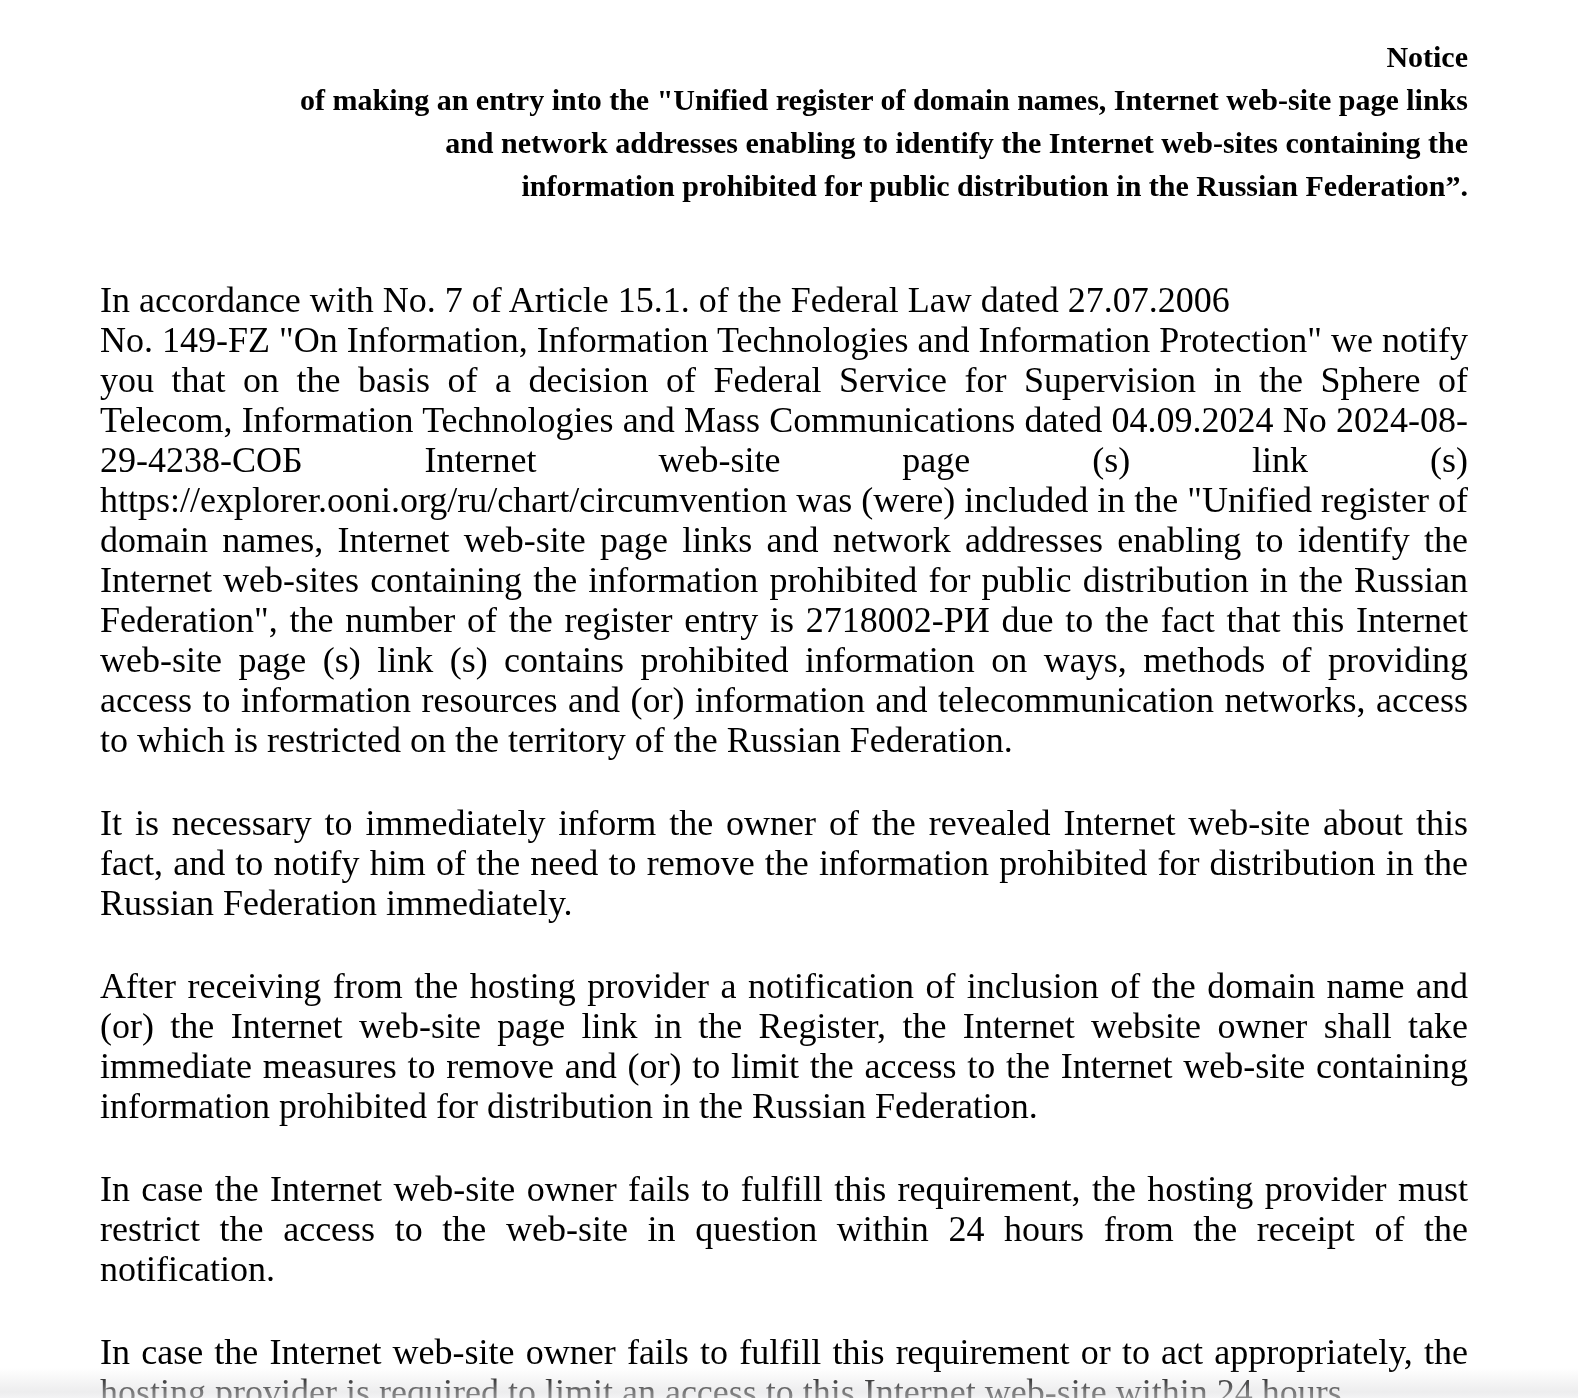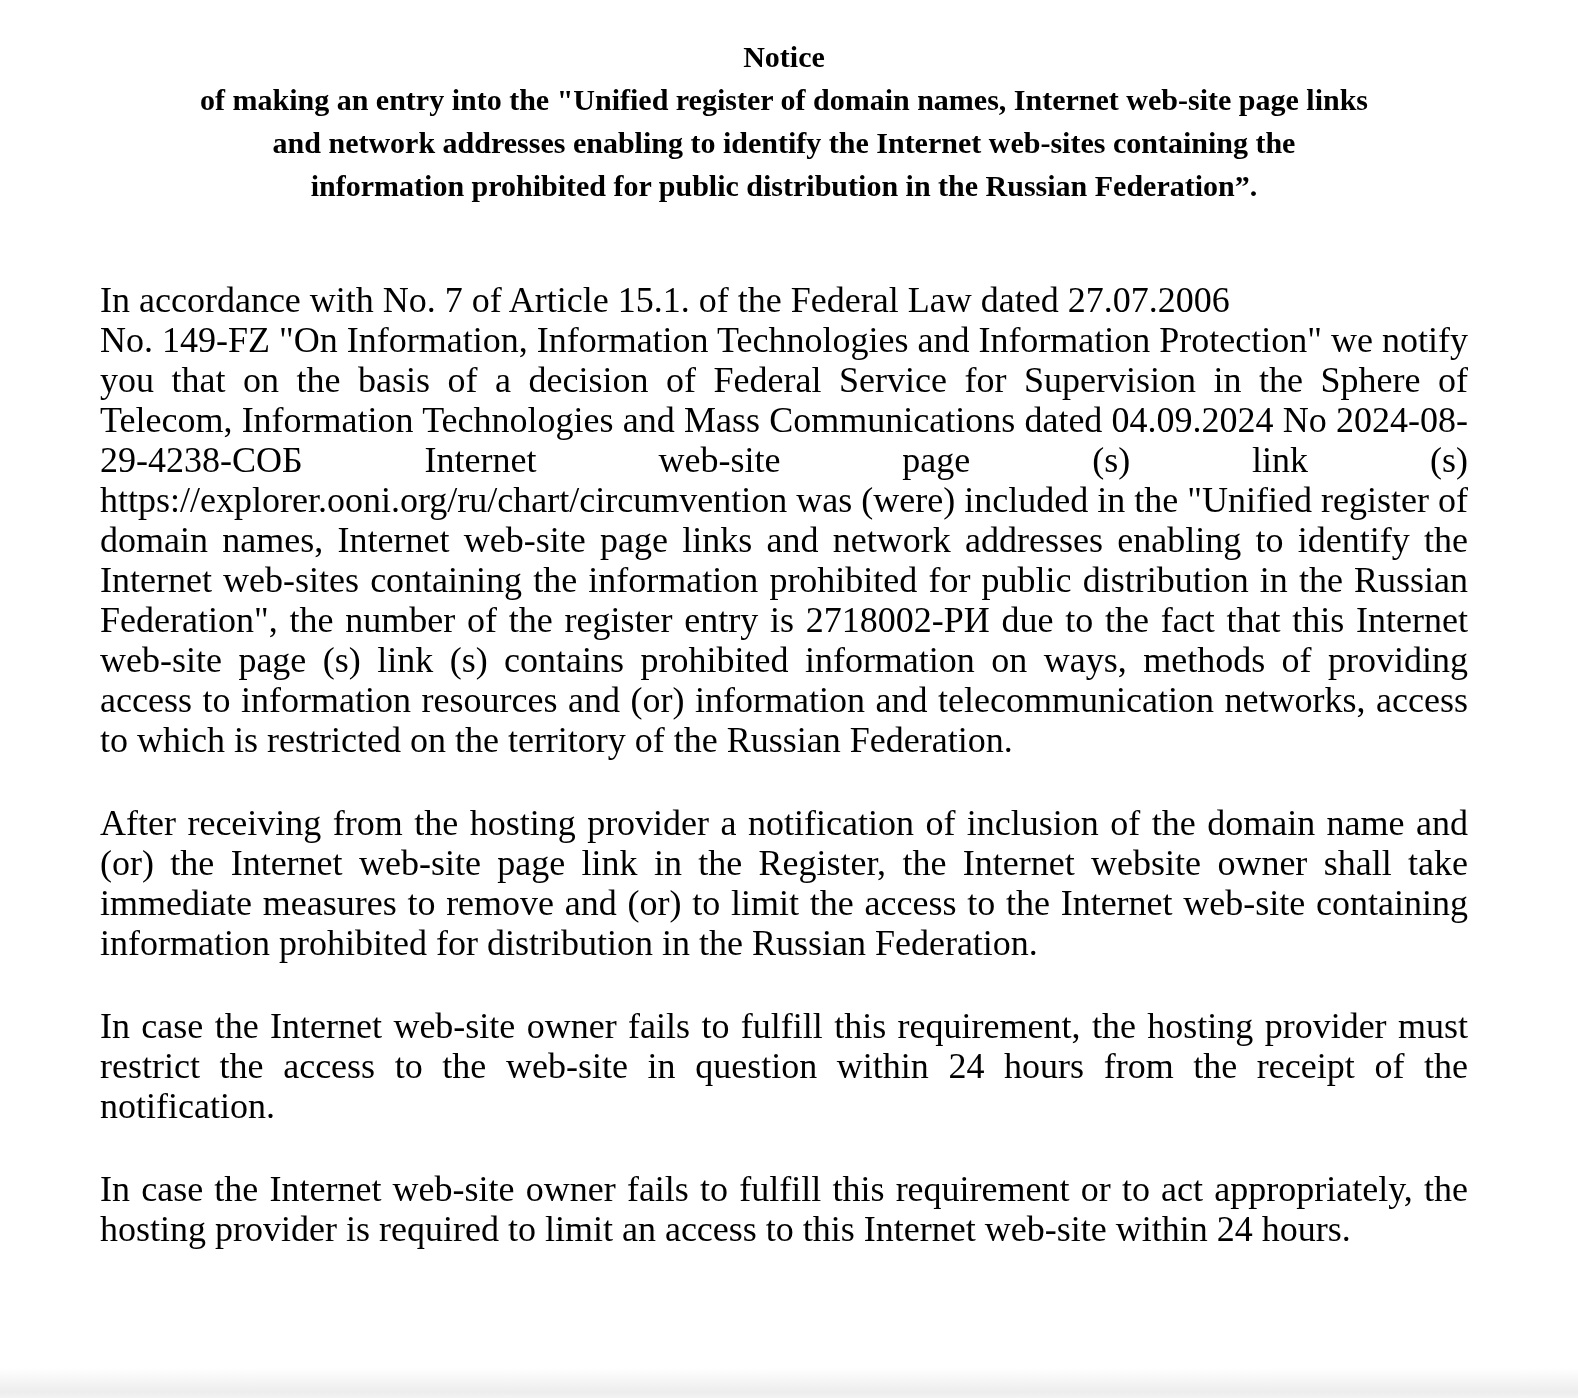--- a/index.html
+++ b/index.html
@@ -16,21 +16,21 @@
   }
   .page {
     width: 100%;
     height: 100%;
     padding: 35px 110px 0 100px;
   }
   .doc-title {
     font-size: 30px;
     font-weight: bold;
     line-height: 43px;
-    text-align: center;
+    text-align: right;
     white-space: pre-line;
     margin-bottom: 73px;
   }
   .para {
     font-size: 36px;
     line-height: 40px;
     text-align: justify;
     white-space: pre-wrap;
     margin-bottom: 43px;
   }
@@ -49,20 +49,21 @@
 
 <div class="page">
   <div class="doc-title">Notice
 of making an entry into the "Unified register of domain names, Internet web-site page links
 and network addresses enabling to identify the Internet web-sites containing the
 information prohibited for public distribution in the Russian Federation”.</div>
 
   <p class="para">In accordance with No. 7 of Article 15.1. of the Federal Law dated 27.07.2006
 No. 149-FZ "On Information, Information Technologies and Information Protection" we notify you that on the basis of a decision of Federal Service for Supervision in the Sphere of Telecom, Information Technologies and Mass Communications dated 04.09.2024 No 2024-08-29-4238-СОБ Internet web-site page (s) link (s) https://explorer.ooni.org/ru/chart/circumvention was (were) included in the "Unified register of domain names, Internet web-site page links and network addresses enabling to identify the Internet web-sites containing the information prohibited for public distribution in the Russian Federation", the number of the register entry is 2718002-РИ due to the fact that this Internet web-site page (s) link (s) contains prohibited information on ways, methods of providing access to information resources and (or) information and telecommunication networks, access to which is restricted on the territory of the Russian Federation.</p>
 
+  <p class="para">It is necessary to immediately inform the owner of the revealed Internet web-site about this fact, and to notify him of the need to remove the information prohibited for distribution in the Russian Federation immediately.</p>
 
   <p class="para">After receiving from the hosting provider a notification of inclusion of the domain name and (or) the Internet web-site page link in the Register, the Internet website owner shall take immediate measures to remove and (or) to limit the access to the Internet web-site containing information prohibited for distribution in the Russian Federation.</p>
 
   <p class="para">In case the Internet web-site owner fails to fulfill this requirement, the hosting provider must restrict the access to the web-site in question within 24 hours from the receipt of the notification.</p>
 
   <p class="para">In case the Internet web-site owner fails to fulfill this requirement or to act appropriately, the hosting provider is required to limit an access to this Internet web-site within 24 hours.</p>
 </div>
 
 <div class="bottom-shade"></div>
 

